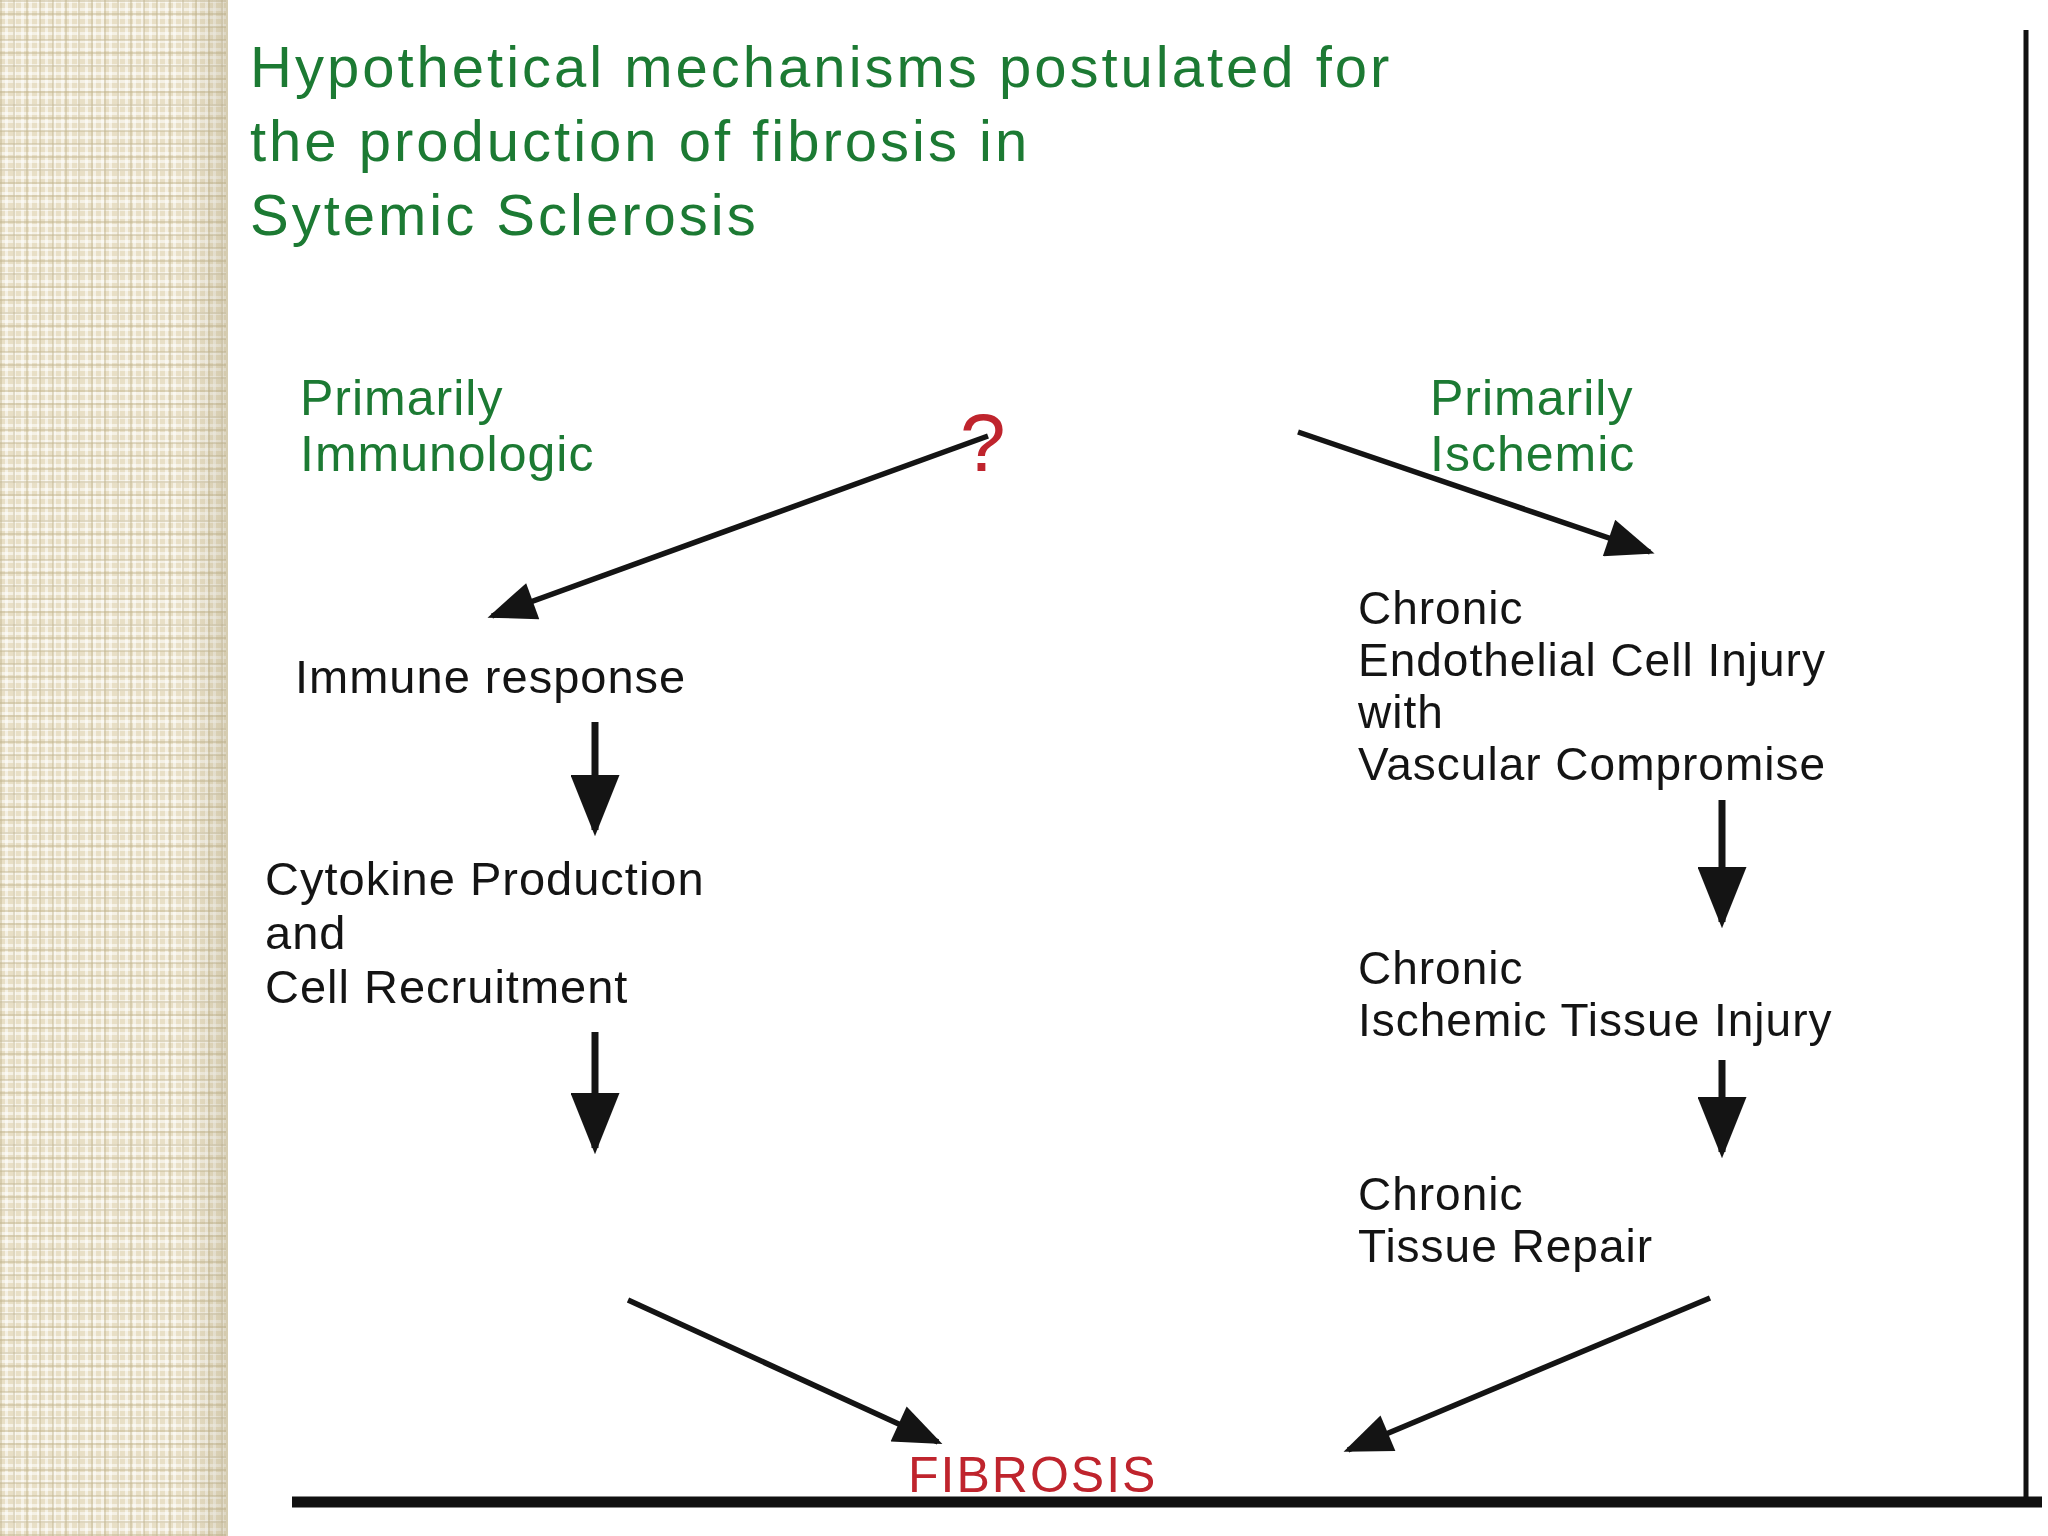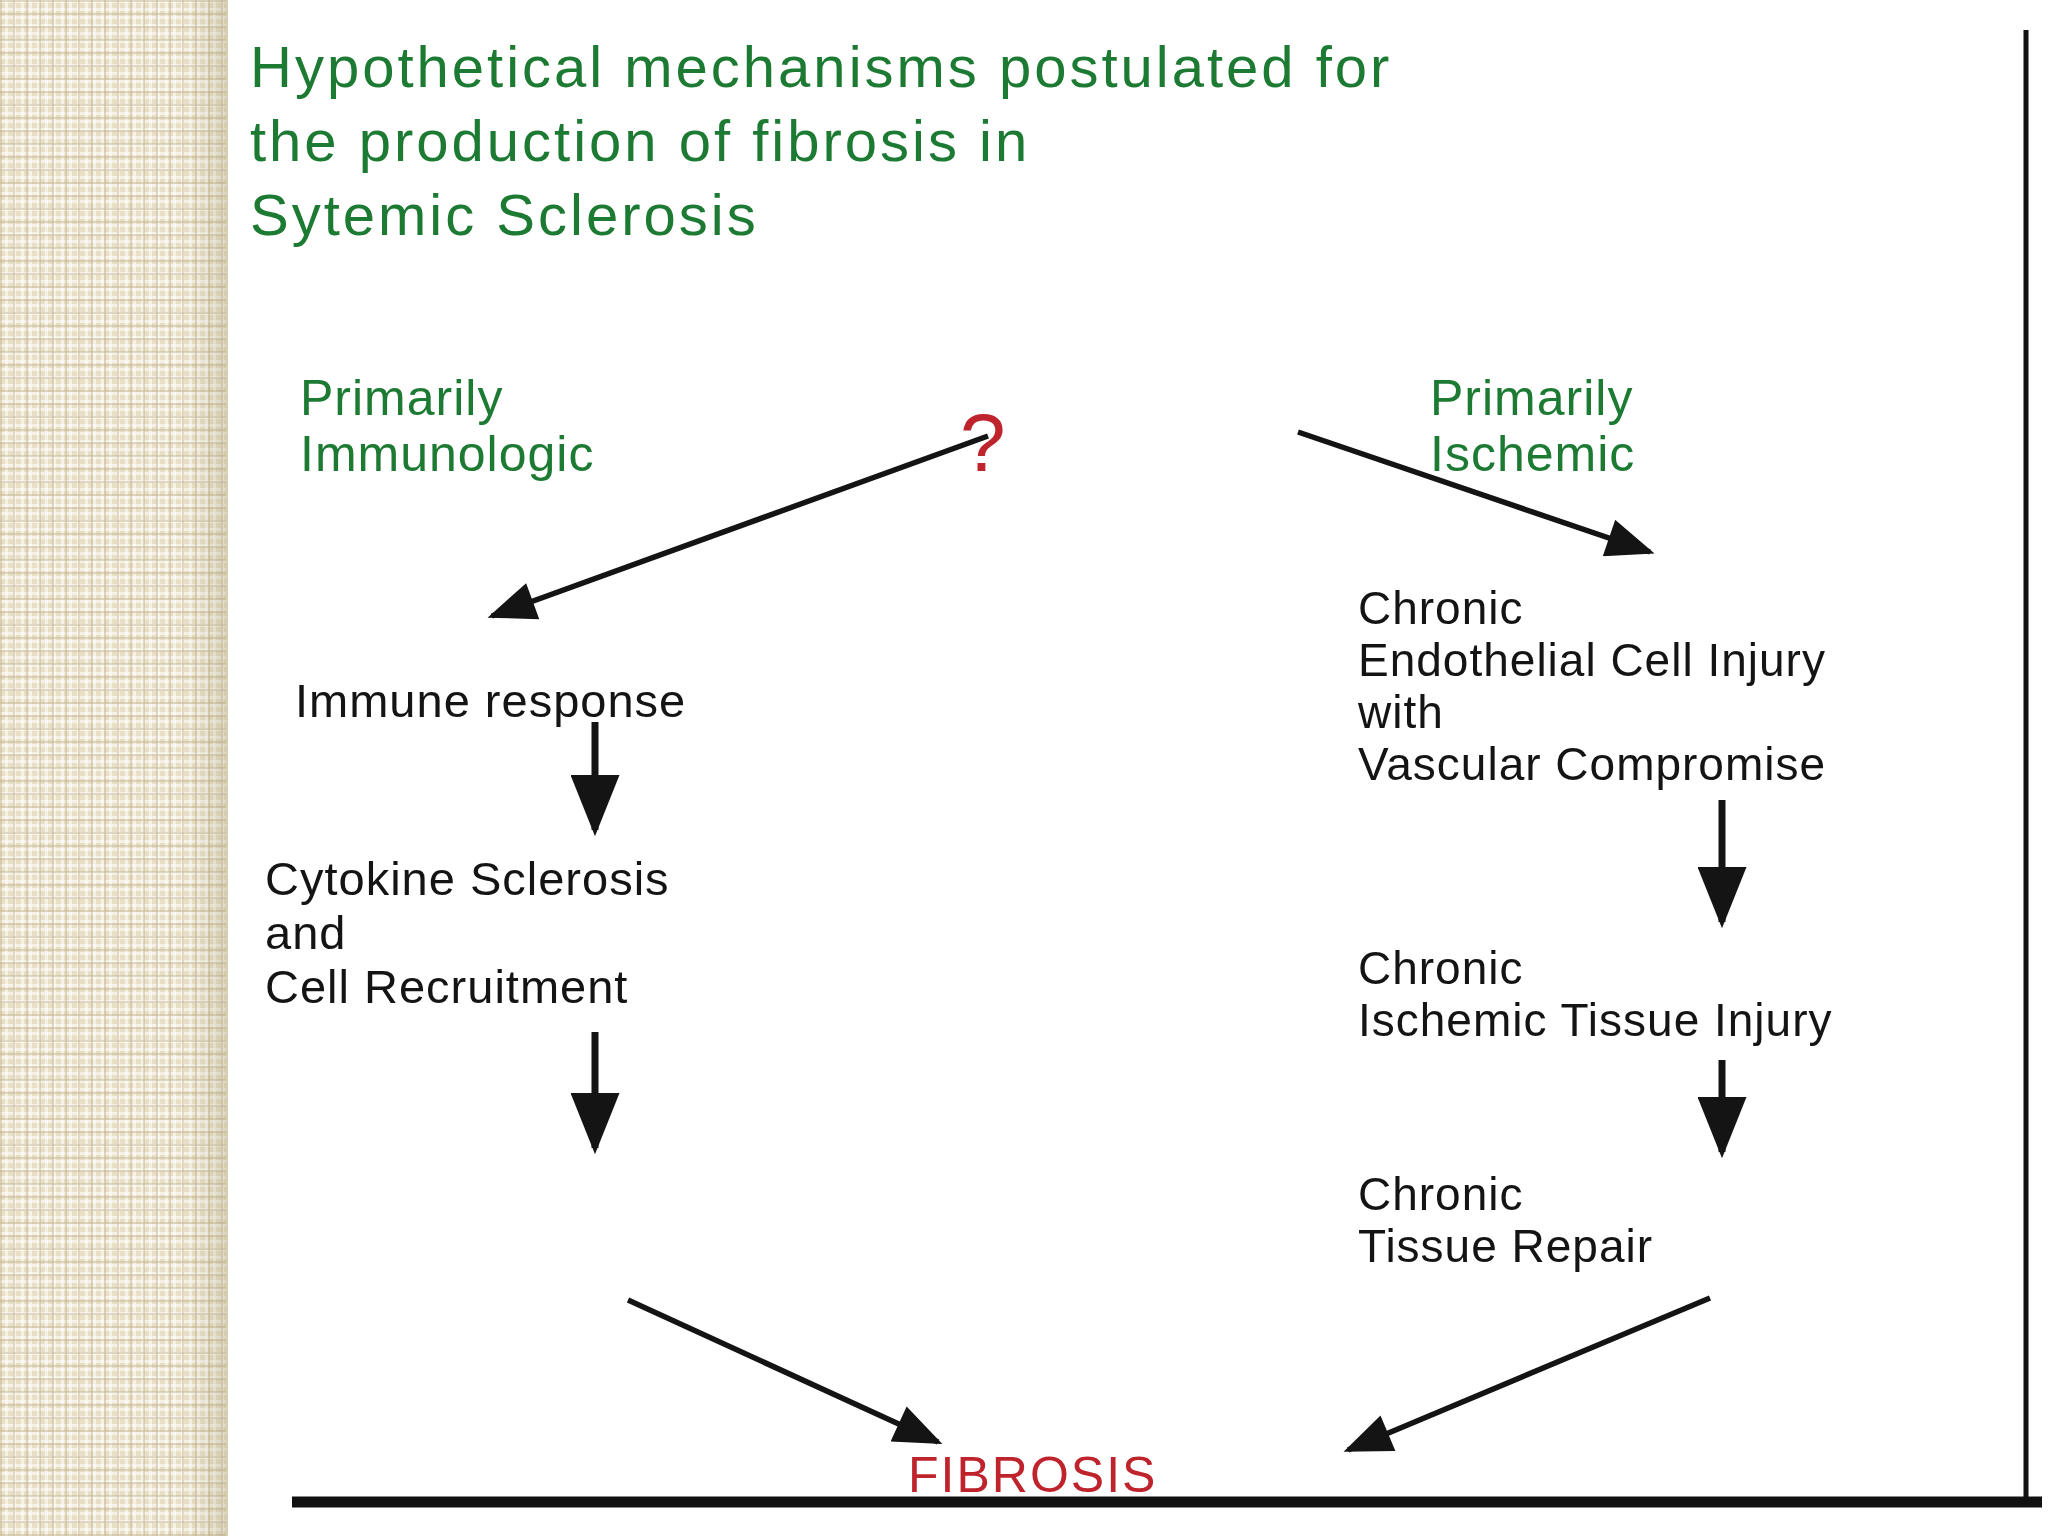--- a/index.html
+++ b/index.html
@@ -22,21 +22,21 @@
   }
   .txt{position:absolute;text-align:left;white-space:pre-line;font-weight:400;color:var(--ink,#141414);}
   .green{color:var(--green,#1c7a33);}
   .red{color:var(--red,#bf242d);}
   .title{left:250px;top:30px;width:1760px;font-size:58px;line-height:74px;letter-spacing:3px;}
   .label-left{left:300px;top:370px;width:530px;font-size:50px;line-height:56px;letter-spacing:1px;}
   .trigger{left:960px;top:360px;width:350px;font-size:50px;letter-spacing:2px;}
   .qmark{left:960px;top:398px;width:350px;font-size:82px;line-height:90px;}
   .label-right{left:1430px;top:370px;width:520px;font-size:50px;line-height:56px;letter-spacing:1px;}
   .node{font-size:47px;letter-spacing:1px;}
-  .n-immune{left:295px;top:674px;width:600px;line-height:54px;}
+  .n-immune{left:295px;top:650px;width:600px;line-height:54px;}
   .n-cytokine{left:265px;top:852px;width:660px;line-height:54px;}
   .n-growth{left:295px;top:1168px;width:600px;line-height:54px;}
   .n-endo{left:1358px;top:582px;width:700px;font-size:46px;line-height:52px;}
   .n-ischemic{left:1358px;top:942px;width:700px;font-size:46px;line-height:52px;}
   .n-repair{left:1358px;top:1168px;width:700px;font-size:46px;line-height:52px;}
   .fibrosis{left:908px;top:1446px;width:500px;font-size:50px;letter-spacing:2px;}
   svg.layer{position:absolute;left:0;top:0;}
 </style>
 </head>
 <body>
@@ -74,21 +74,21 @@
 
   <div class="txt label-left green">Primarily
 Immunologic</div>
 
   <div class="txt qmark red">?</div>
 
   <div class="txt label-right green">Primarily
 Ischemic</div>
 
   <div class="txt node n-immune">Immune response</div>
-  <div class="txt node n-cytokine">Cytokine Sclerosis
+  <div class="txt node n-cytokine">Cytokine Production
 and
 Cell Recruitment</div>
 
   <div class="txt node n-endo">Chronic
 Endothelial Cell Injury
 with
 Vascular Compromise</div>
   <div class="txt node n-ischemic">Chronic
 Ischemic Tissue Injury</div>
   <div class="txt node n-repair">Chronic

